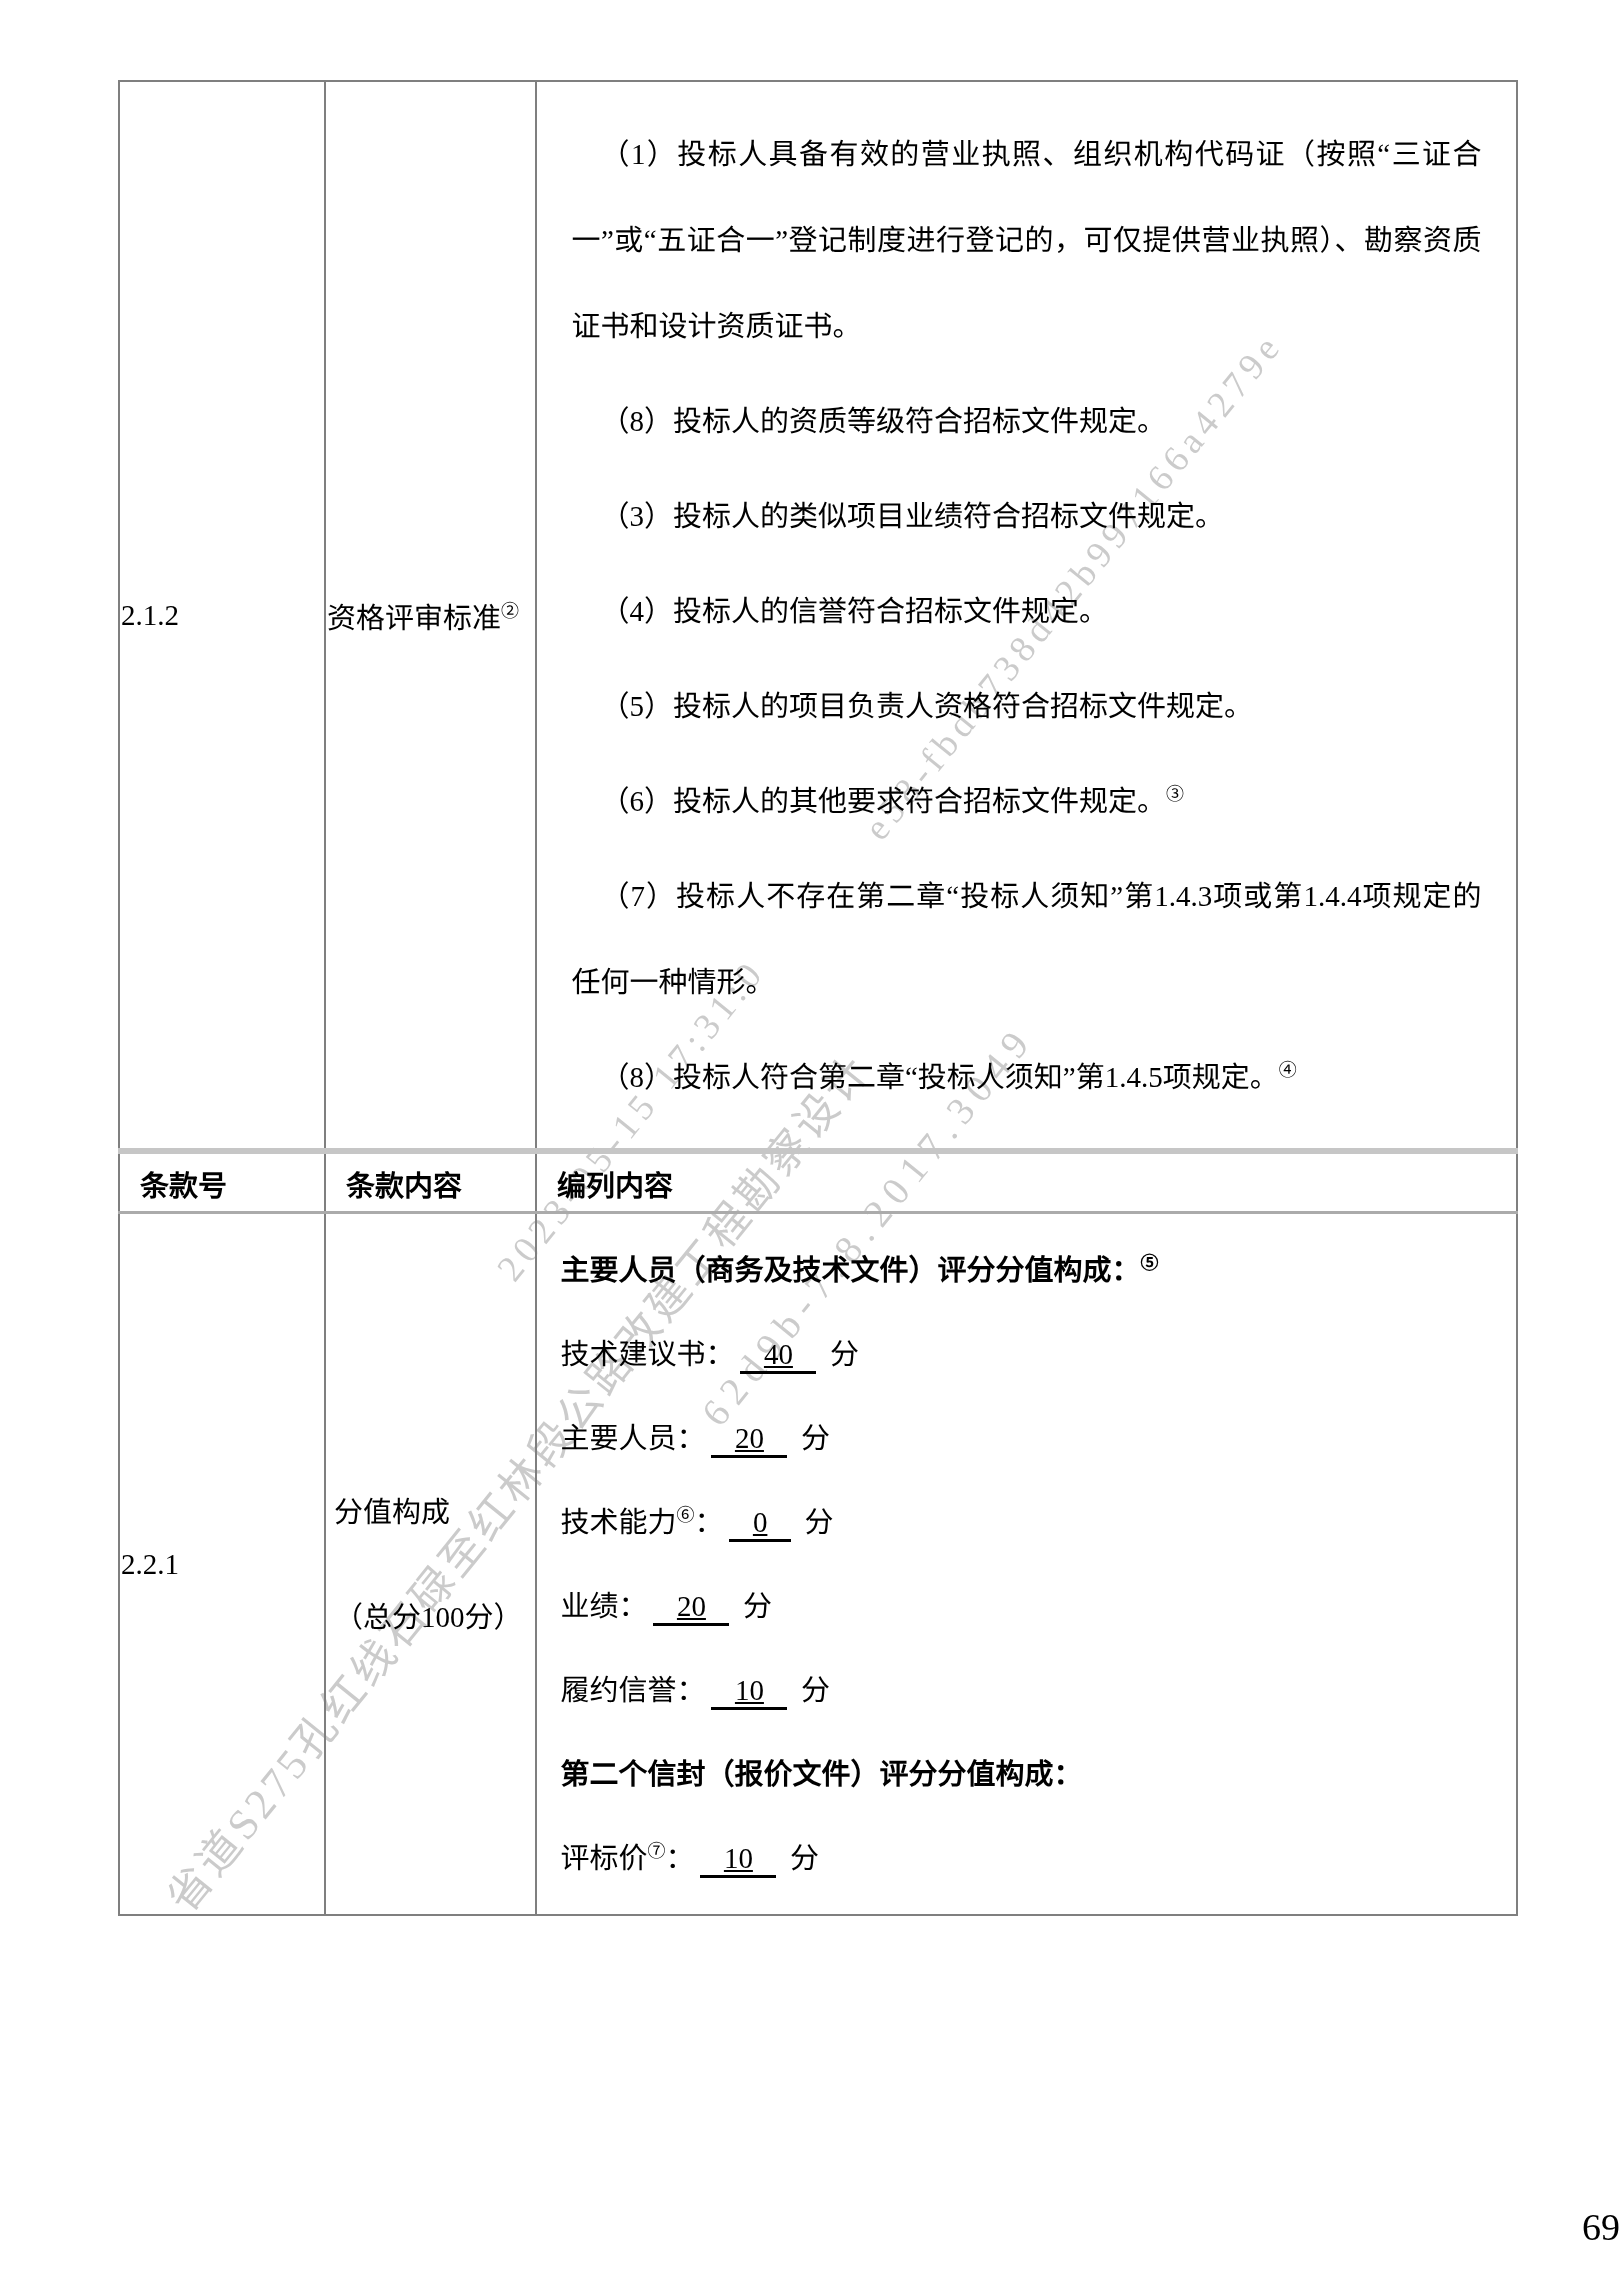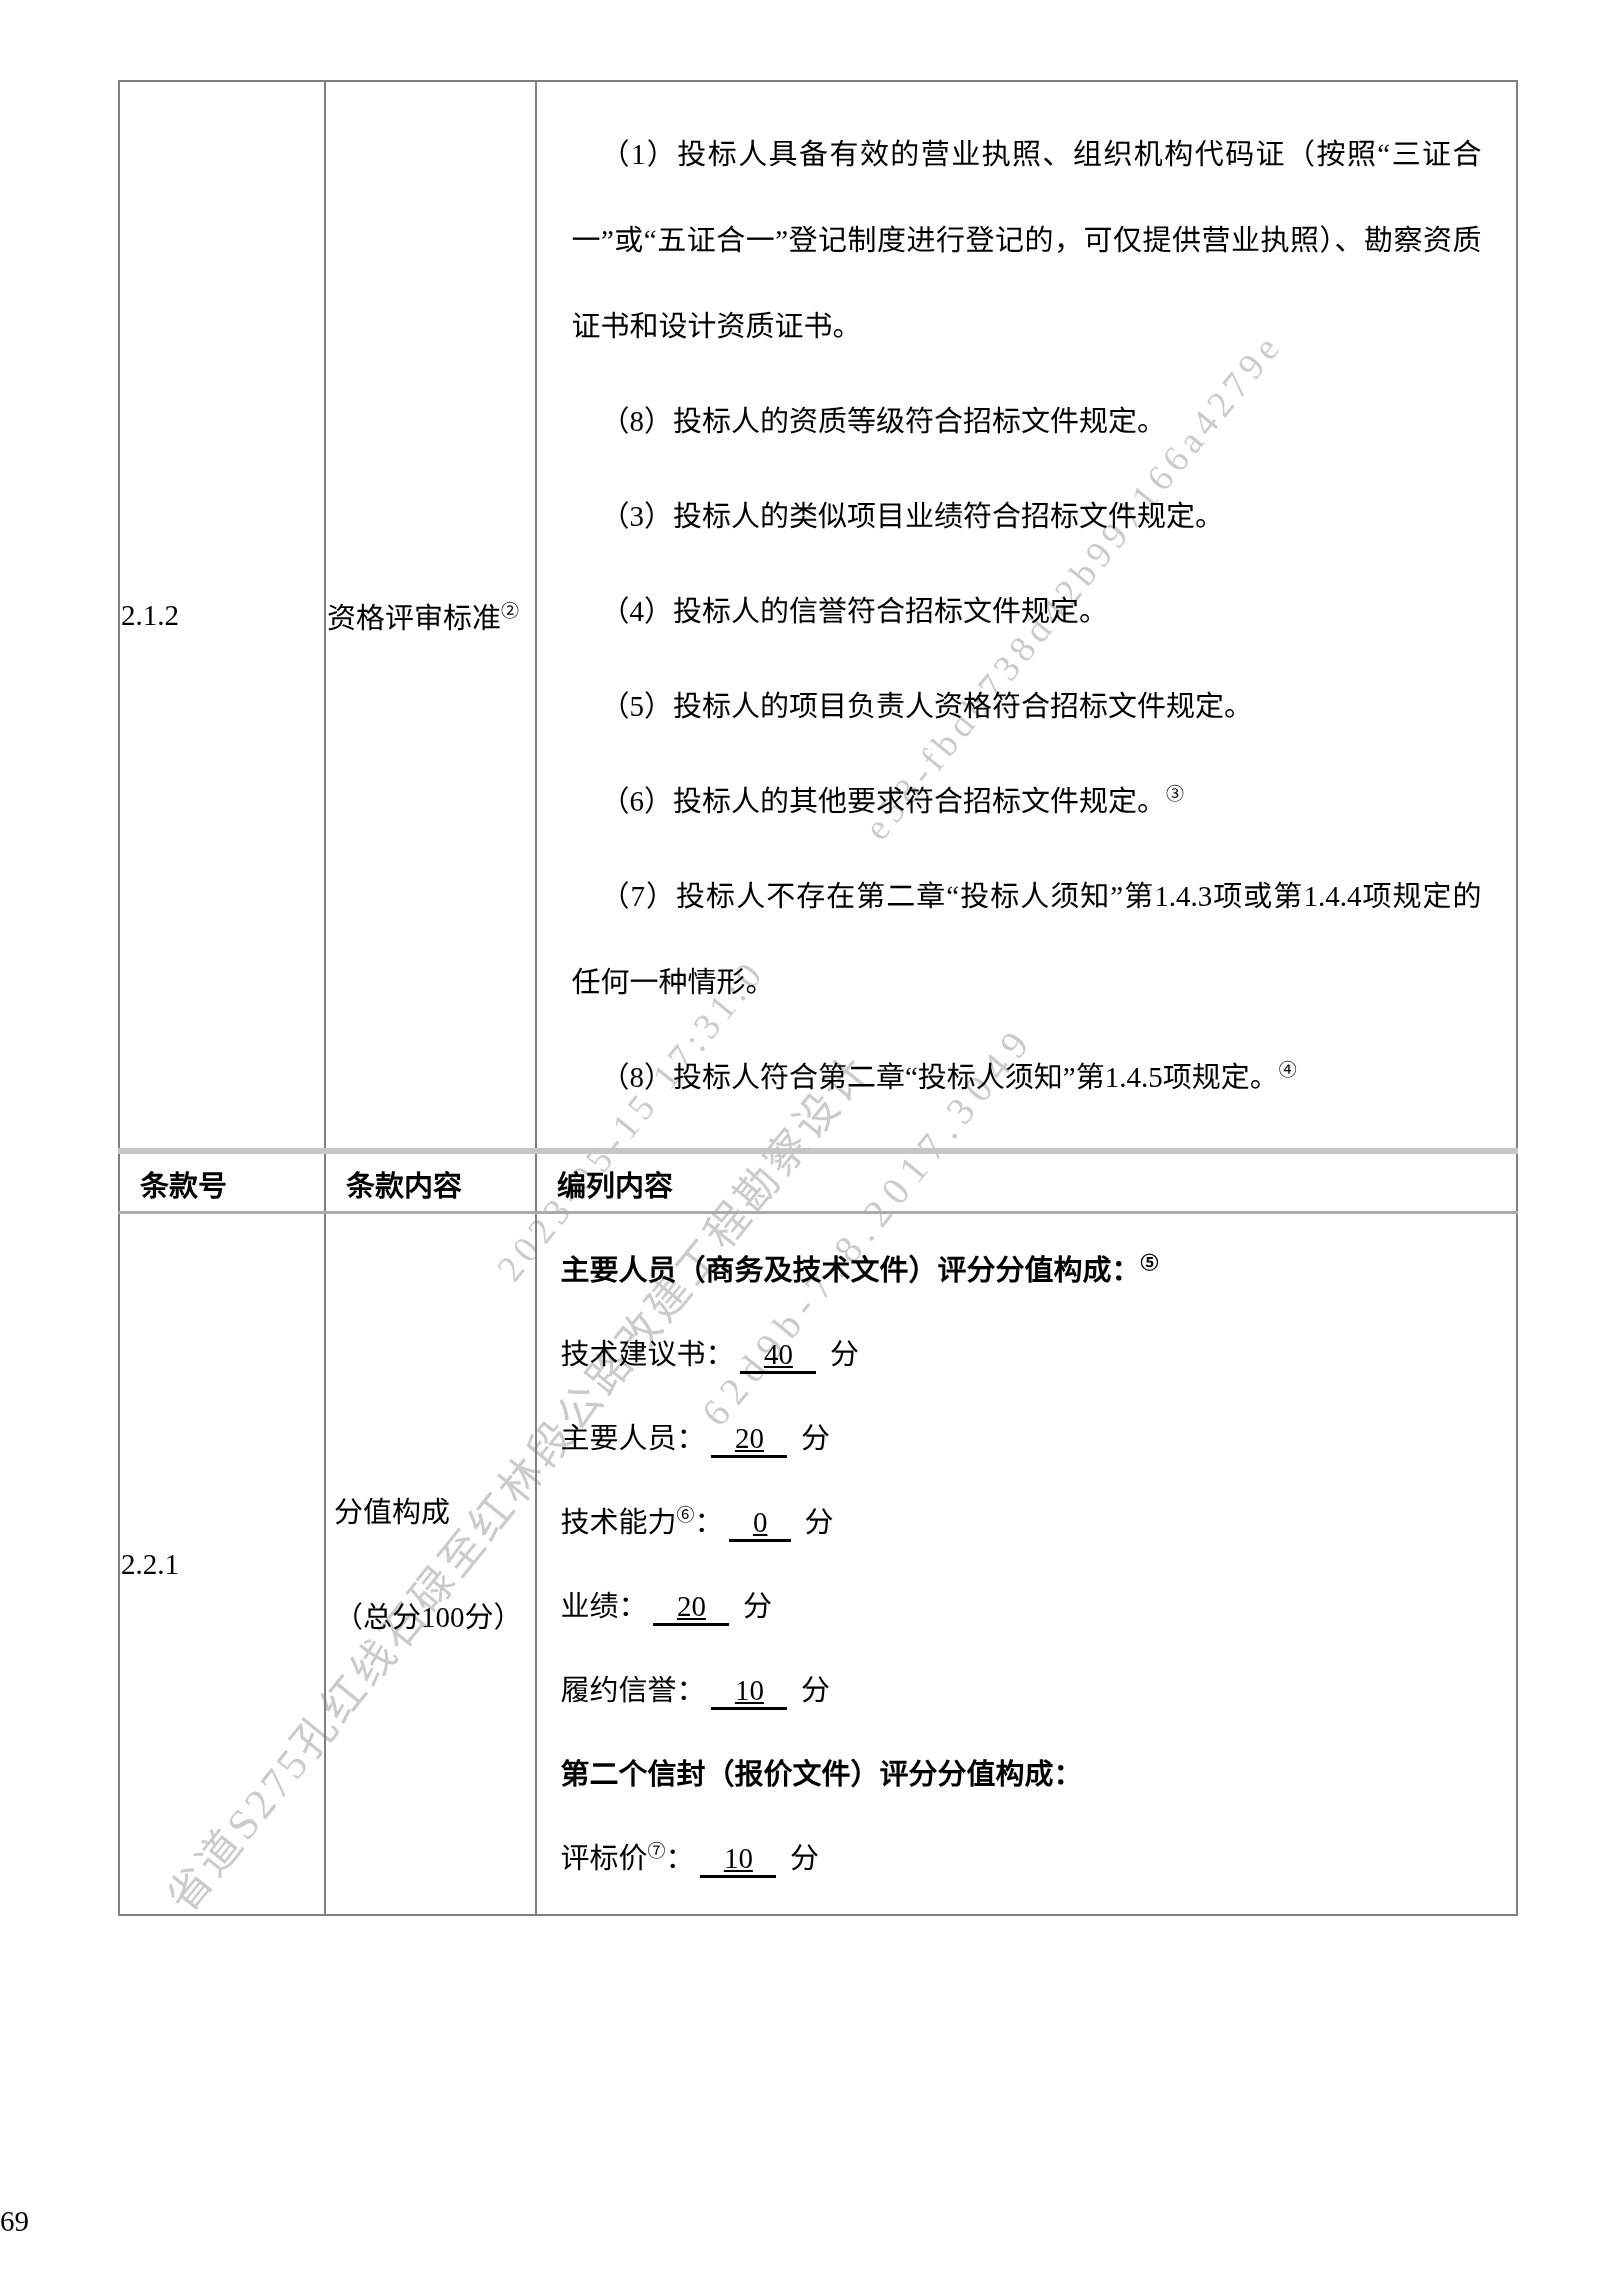--- a/index.html
+++ b/index.html
@@ -69,21 +69,21 @@
     border-bottom:3.9px solid #000;
     padding:0 23.5px;
     line-height:1.15;
     margin-left:5.9px;
     text-decoration:underline;
   }
   .unit { margin-left:13.7px; }
 
   .pageno {
     position:absolute; left:0; right:0; top:2205px;
-    text-align:left; font-size:29px;
+    text-align:right; font-size:38px;
   }
 </style>
 </head>
 <body>
 
 <div class="page">
 
   <div class="wm wm1">省道S275孔红线石碌至红林段公路改建工程勘察设计</div>
   <div class="wm wm2">62d9b-7.8.2017.3049</div>
   <div class="wm wm3">2023-05-15 17:31:0</div>

